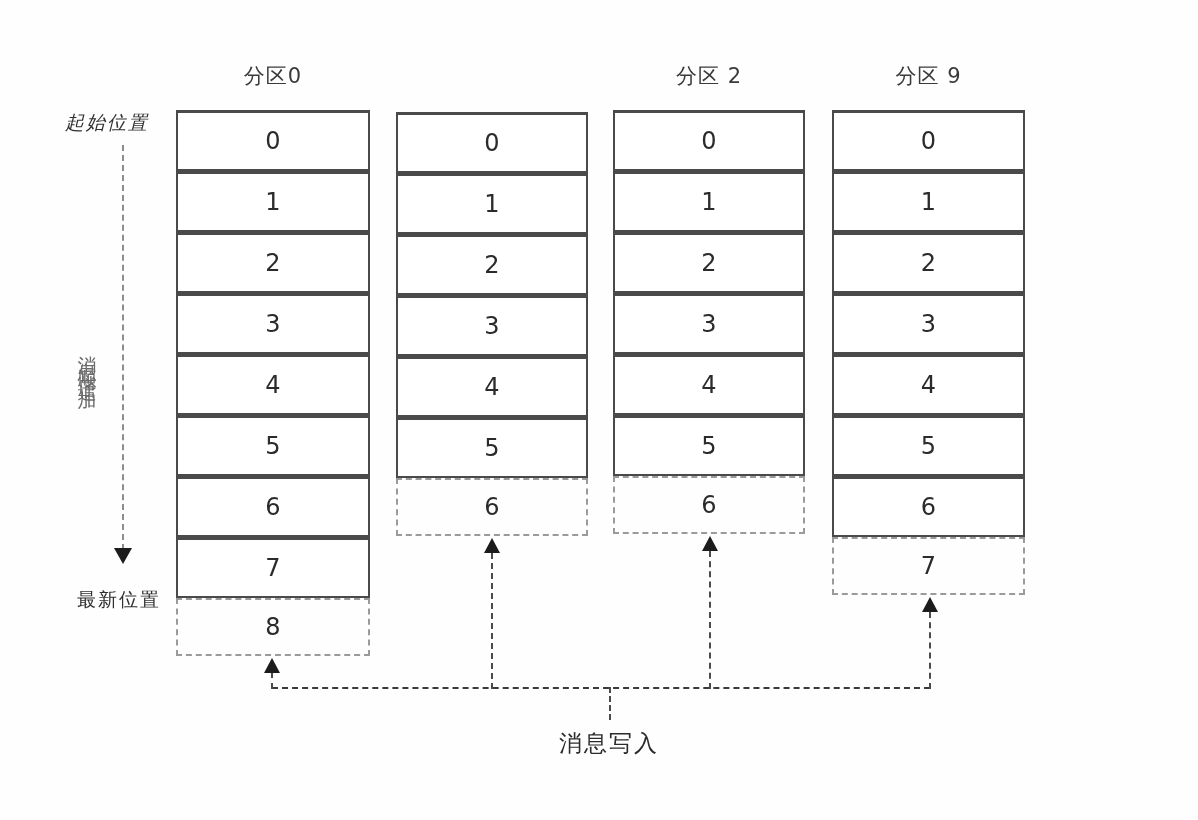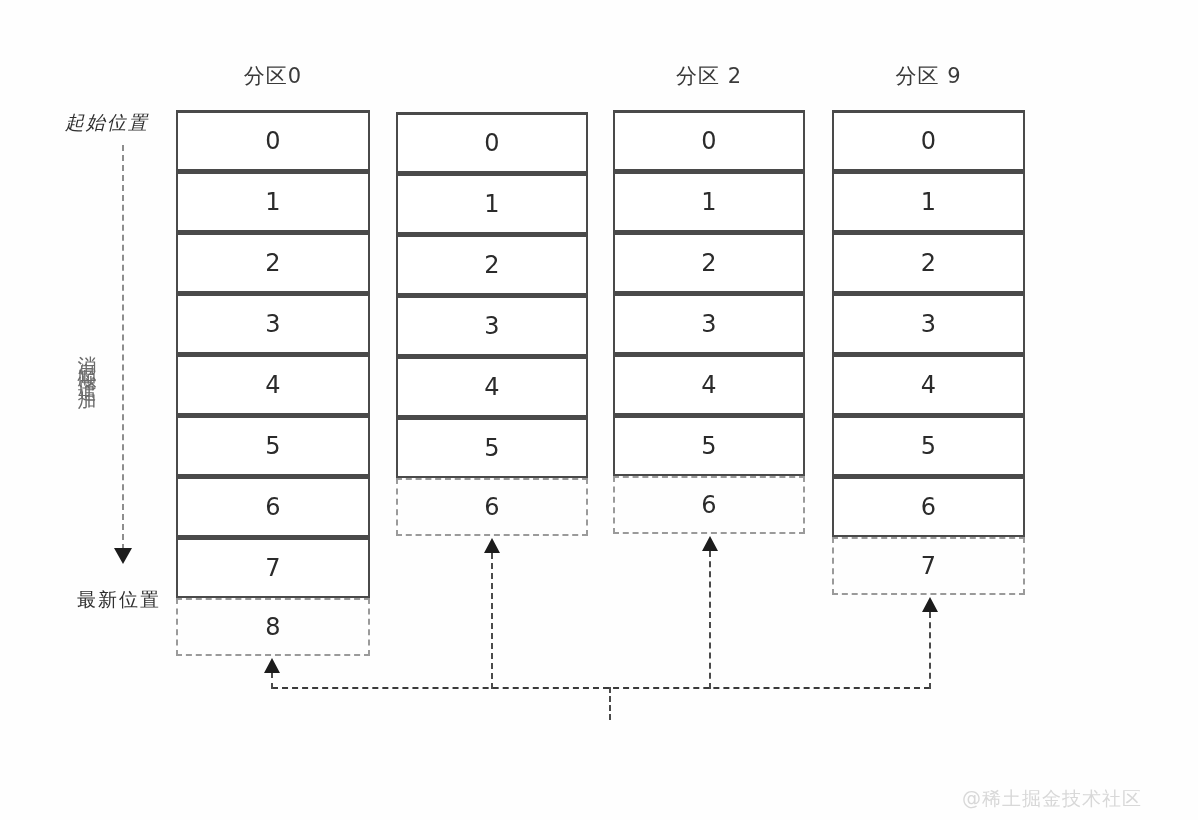--- a/index.html
+++ b/index.html
@@ -177,16 +177,16 @@
   <div class="arrow-up" style="left:484px; top:538px;"></div>
 
   <div class="vline" style="left:709px; top:551px; height:138px;"></div>
   <div class="arrow-up" style="left:702px; top:536px;"></div>
 
   <div class="vline" style="left:929px; top:612px; height:77px;"></div>
   <div class="arrow-up" style="left:922px; top:597px;"></div>
 
   <div class="vline" style="left:609px; top:687px; height:33px;"></div>
 
+  <div class="bottom-caption" style="left:509px; top:728px; width:200px;">消息写入</div>
 
-  <div class="watermark" style="left:962px; top:786px;">@稀土掘金技术社区</div>
 
 </div>
 
 </body></html>

